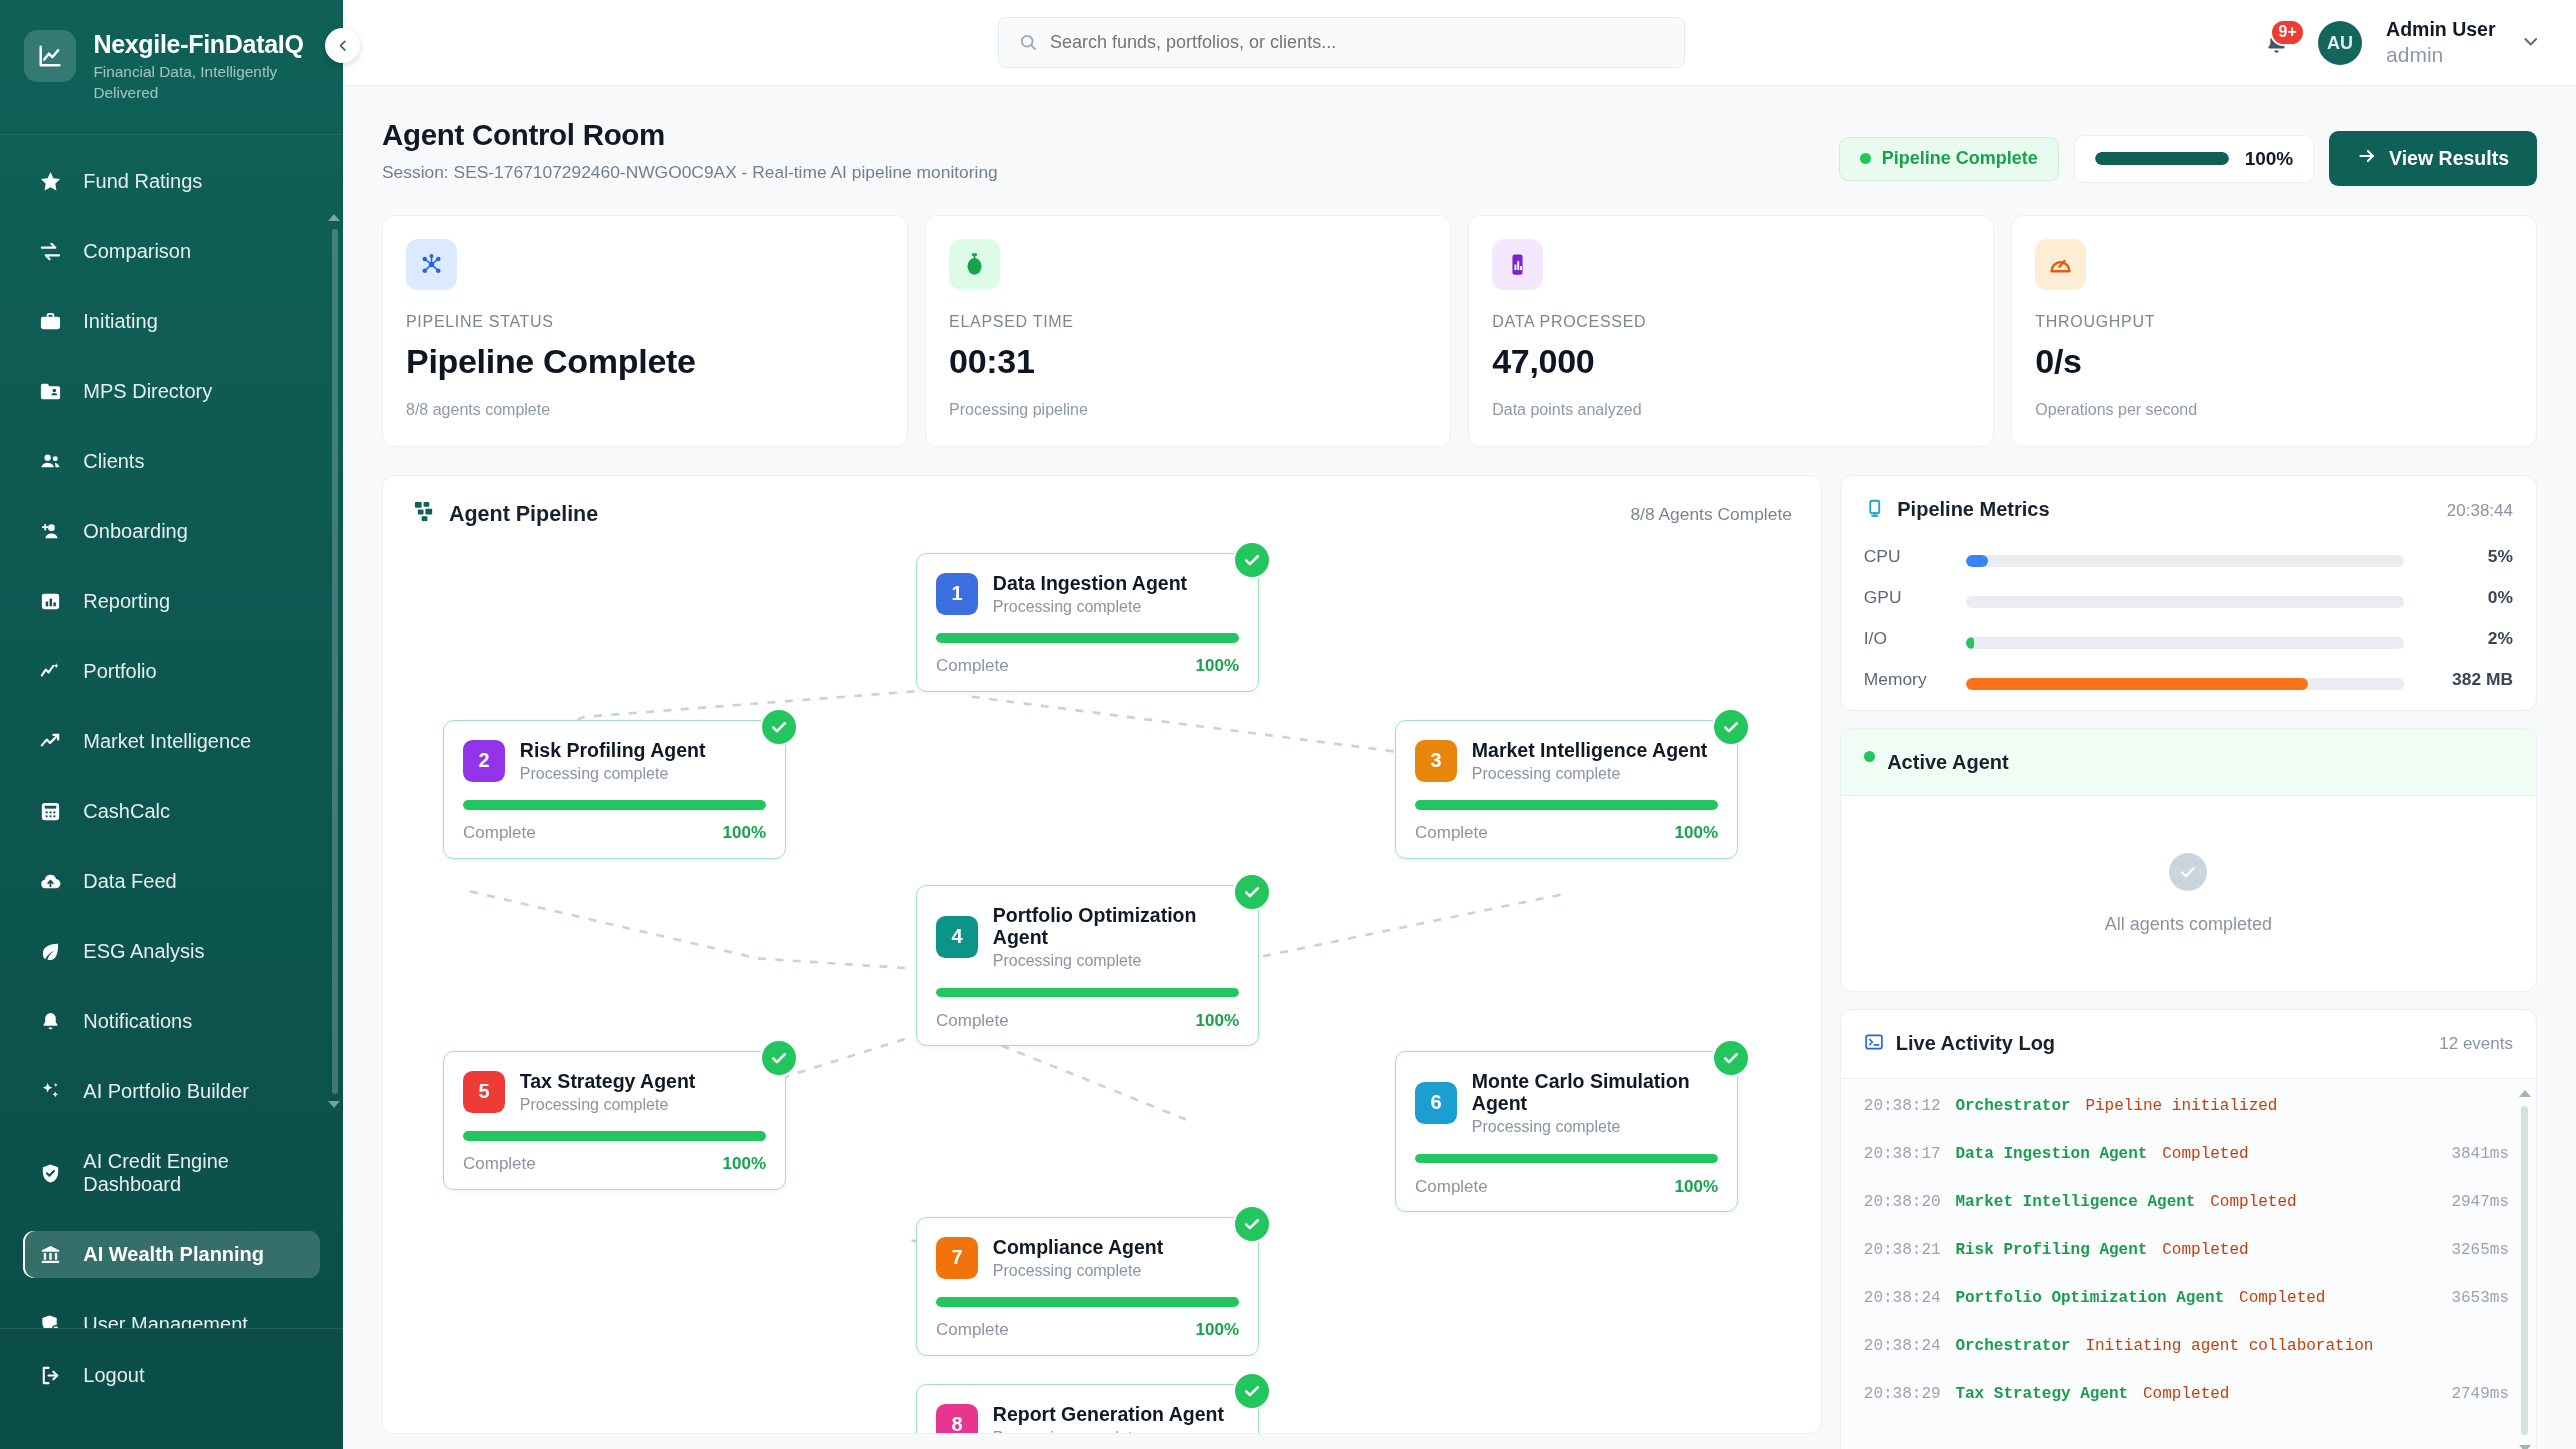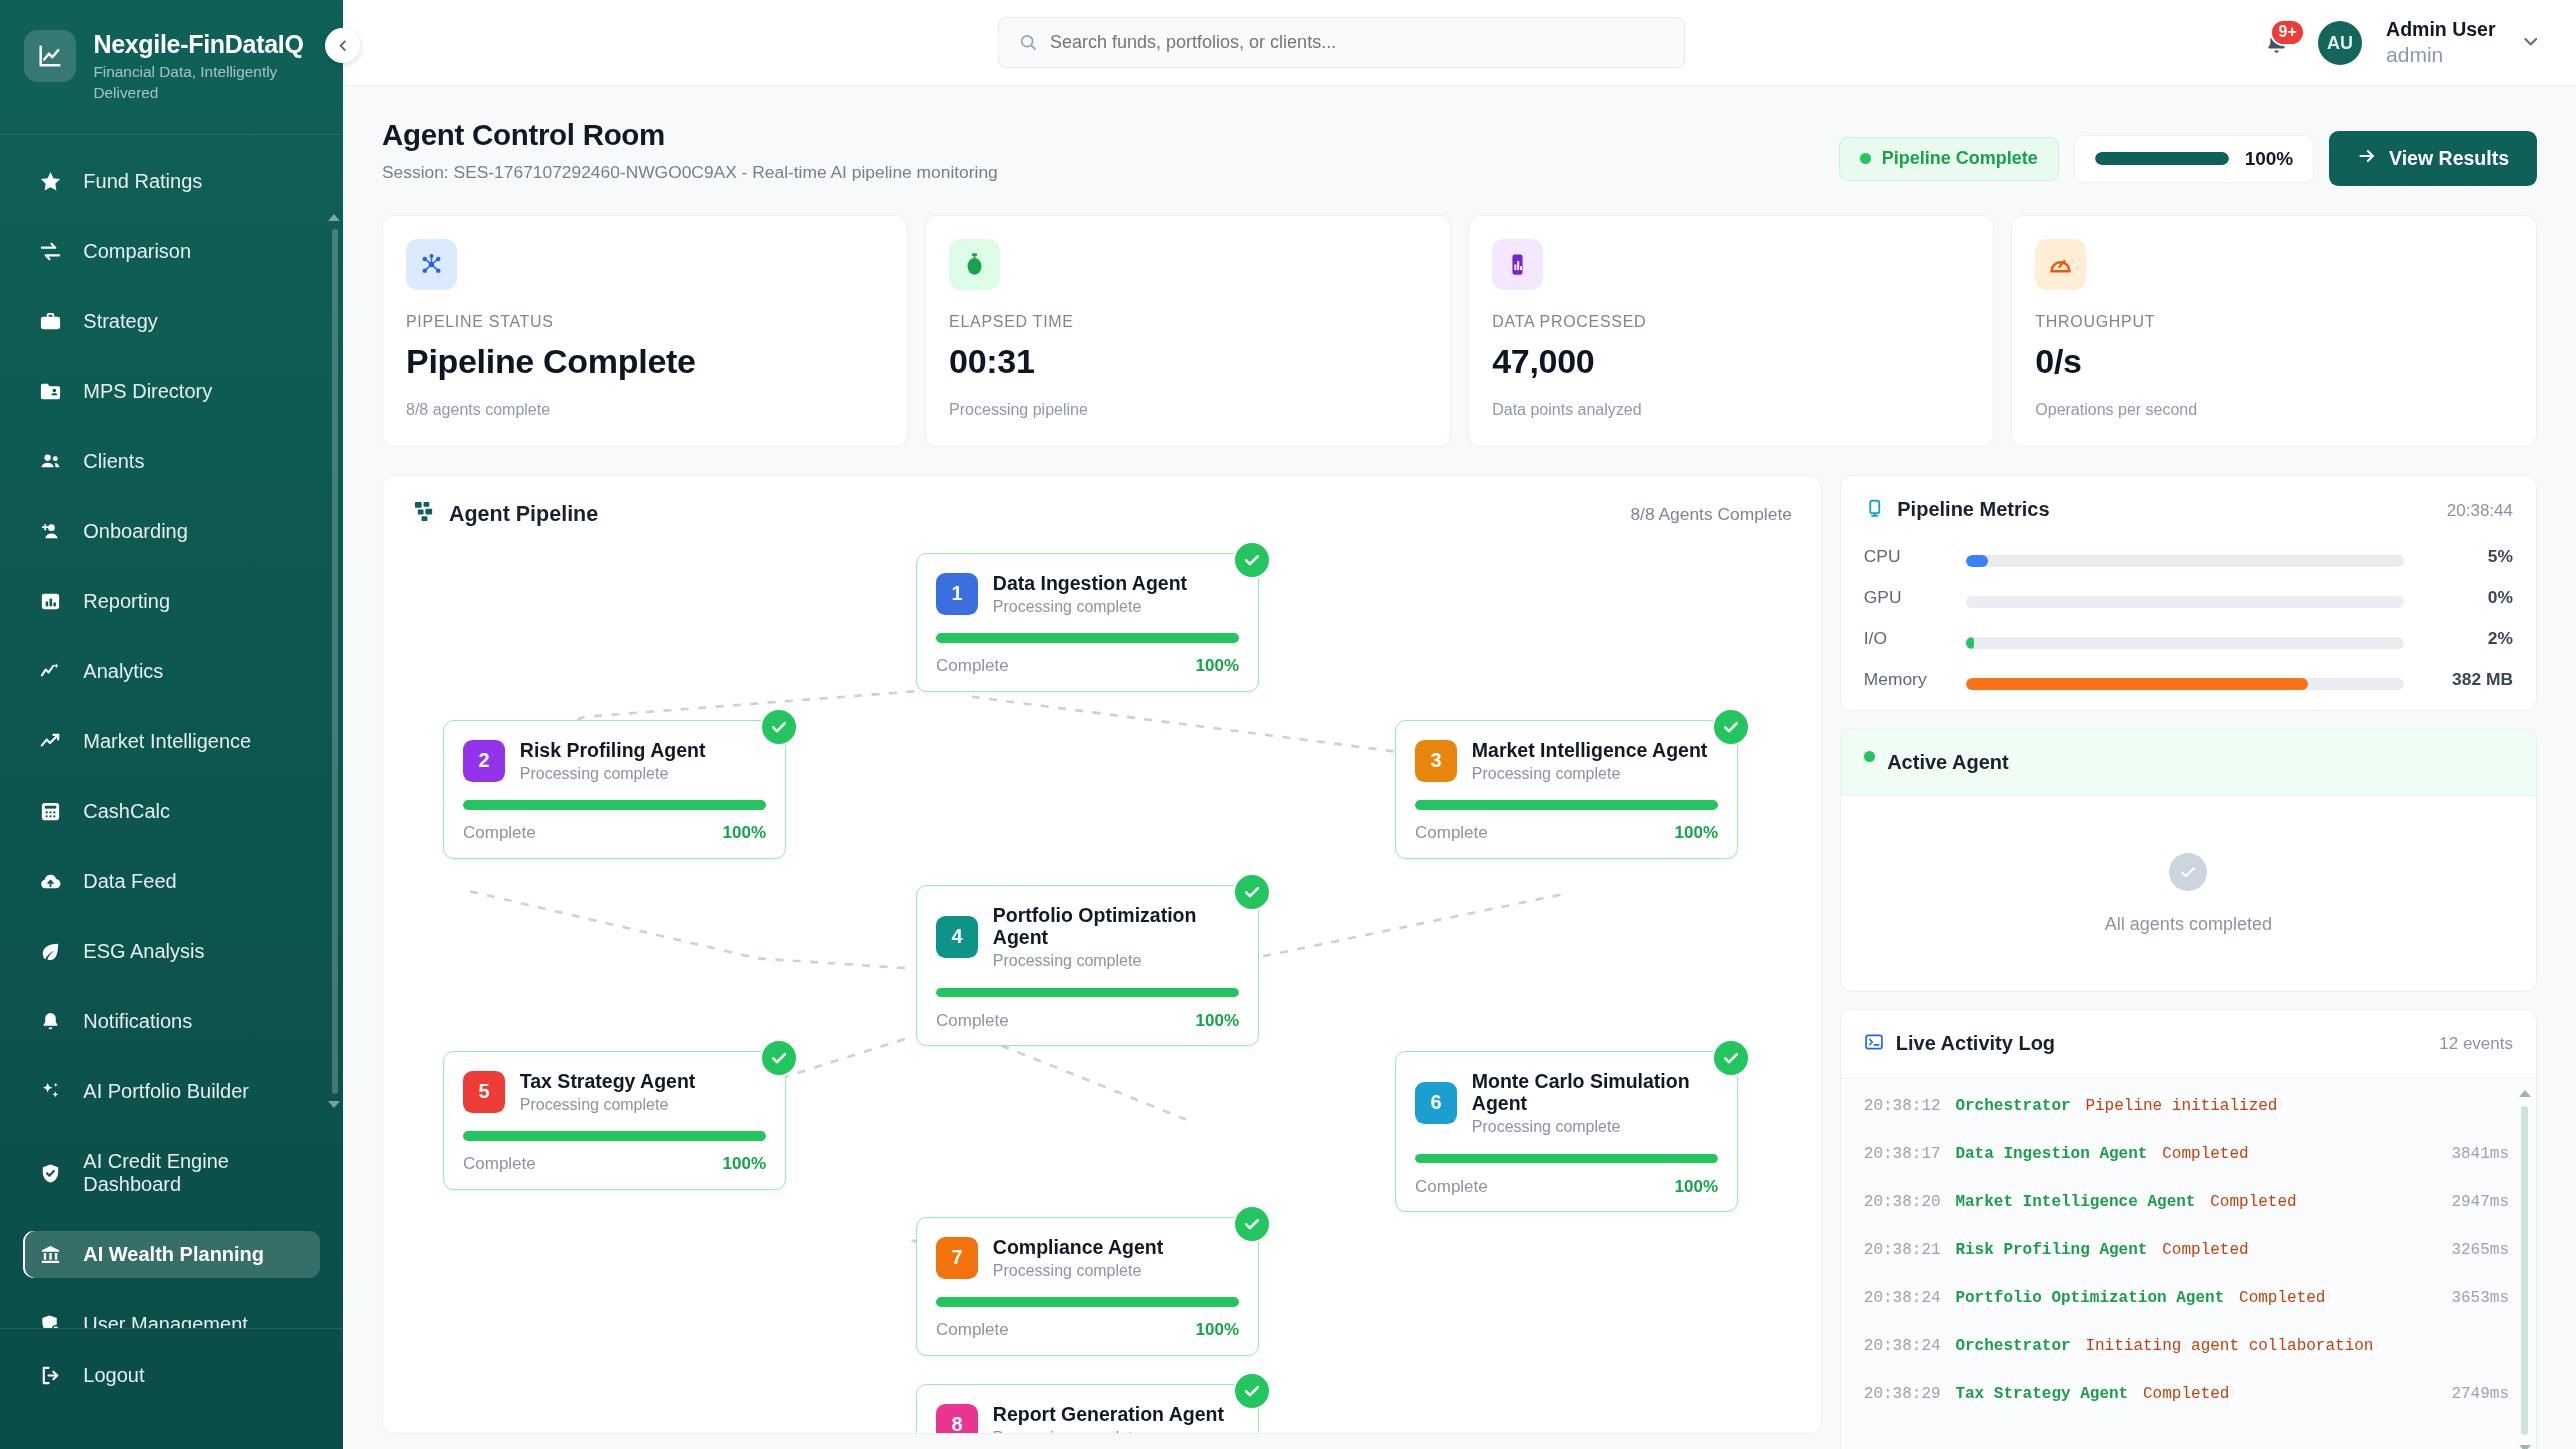--- a/index.html
+++ b/index.html
@@ -201,21 +201,21 @@
         </span>
       <span class="nav-label">Comparison</span>
     </div>
     <div class="nav-item">
       <span class="ico">
           <svg width="23" height="23" viewBox="0 0 24 24" fill="#fff">
             <rect x="2" y="7" width="20" height="13" rx="2.5"></rect>
             <path d="M9 7V5.5A1.5 1.5 0 0110.5 4h3A1.5 1.5 0 0115 5.5V7" fill="none" stroke="#fff" stroke-width="2"></path>
           </svg>
         </span>
-      <span class="nav-label">Strategy</span>
+      <span class="nav-label">Initiating</span>
     </div>
     <div class="nav-item">
       <span class="ico">
           <svg width="23" height="23" viewBox="0 0 24 24" fill="#fff">
             <path d="M2 6a2 2 0 012-2h5l2 2.4h9a2 2 0 012 2V18a2 2 0 01-2 2H4a2 2 0 01-2-2z"></path>
             <circle cx="16" cy="11" r="1.9" fill="#0d5650"></circle>
             <path d="M12.8 16c.4-1.6 1.7-2.5 3.2-2.5s2.8.9 3.2 2.5z" fill="#0d5650"></path>
           </svg>
         </span>
       <span class="nav-label">MPS Directory</span>
@@ -252,21 +252,21 @@
         </span>
       <span class="nav-label">Reporting</span>
     </div>
     <div class="nav-item">
       <span class="ico">
           <svg width="23" height="23" viewBox="0 0 24 24" fill="none" stroke="#fff" stroke-width="2.2" stroke-linecap="round" stroke-linejoin="round">
             <path d="M3 16l4-6 3 3 5-7"></path>
             <path d="M18 3.5l.8 1.7 1.7.8-1.7.8-.8 1.7-.8-1.7-1.7-.8 1.7-.8z" fill="#fff" stroke="none"></path>
           </svg>
         </span>
-      <span class="nav-label">Analytics</span>
+      <span class="nav-label">Portfolio</span>
     </div>
     <div class="nav-item">
       <span class="ico">
           <svg width="23" height="23" viewBox="0 0 24 24" fill="none" stroke="#fff" stroke-width="2.3" stroke-linecap="round" stroke-linejoin="round">
             <path d="M3 16l5-6 3.5 3.5L20 5"></path>
             <path d="M15 5h5v5"></path>
           </svg>
         </span>
       <span class="nav-label">Market Intelligence</span>
     </div>

